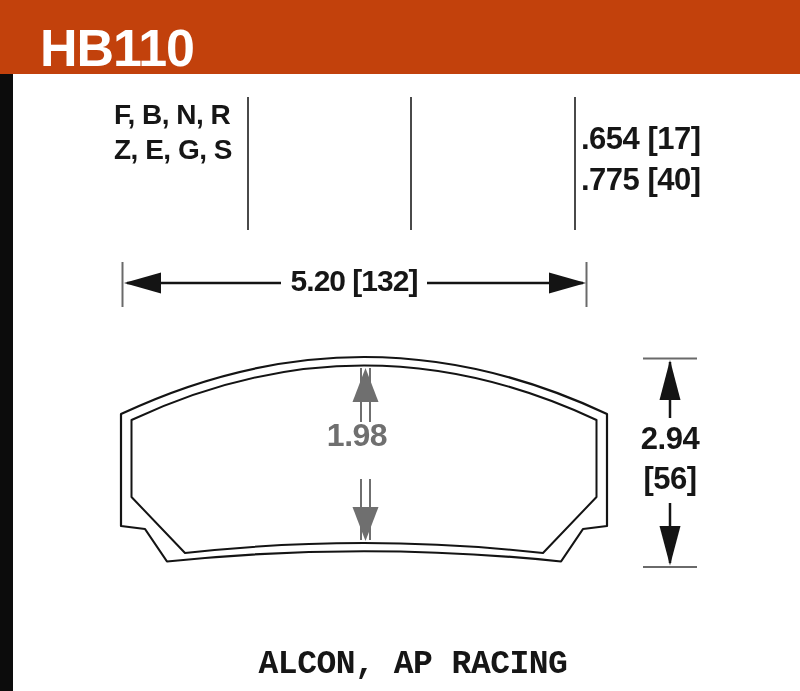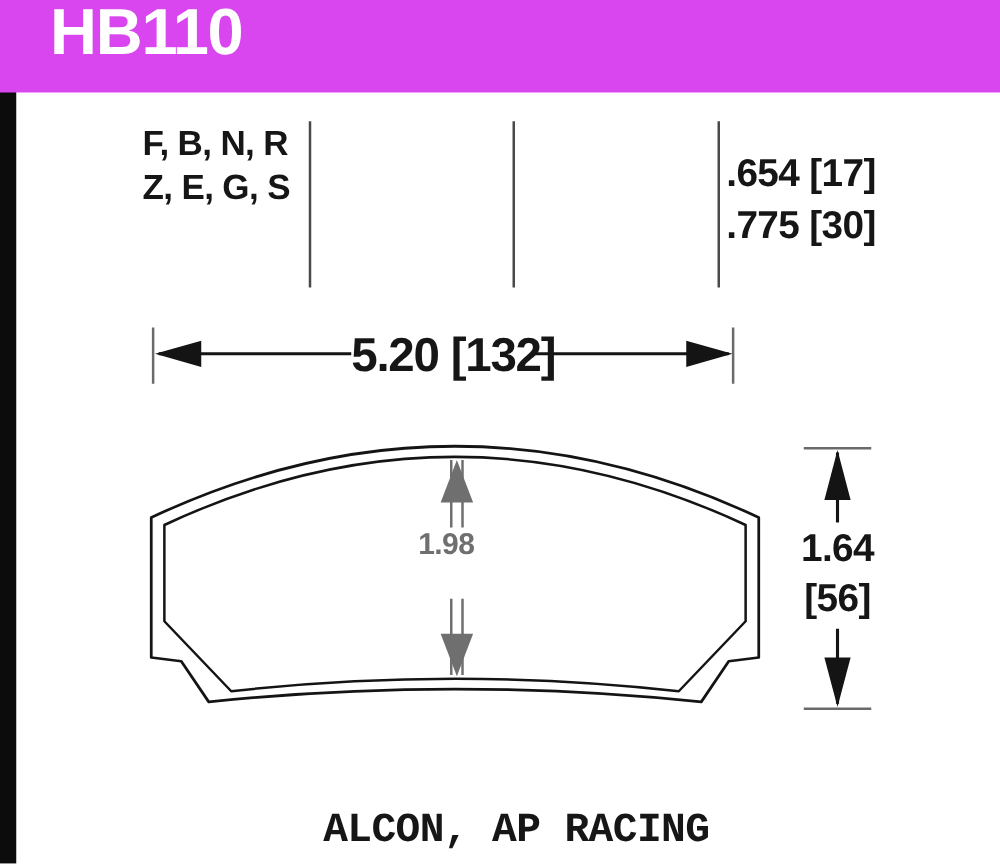--- a/index.html
+++ b/index.html
@@ -1,42 +1,42 @@
 <!DOCTYPE html>
 <html><head>
 <meta charset="utf-8">
 <style>
   html,body{margin:0;padding:0;background:#fff;}
   .stage{
     position:relative;width:800px;height:691px;background:#ffffff;overflow:hidden;
     font-family:"Liberation Sans", sans-serif;color:#161616;
   }
   .left-rail{position:absolute;left:0;top:0;width:13px;height:691px;background:#0c0c0c;}
-  .header{position:absolute;left:0;top:0;width:800px;height:74px;background:#d946ef;
-    display:flex;align-items:flex-start;}
+  .header{position:absolute;left:0;top:0;width:800px;height:74px;background:#c2410c;
+    display:flex;align-items:flex-end;}
   .part-number{color:#ffffff;font-size:52px;font-weight:bold;letter-spacing:-1px;
     padding-left:40px;line-height:1;}
   .compounds{position:absolute;left:114px;top:97px;font-size:28px;font-weight:bold;
     line-height:35px;letter-spacing:-0.5px;white-space:nowrap;}
   .divider{position:absolute;top:97px;width:2px;height:133px;background:#4a4a4a;}
   .div-1{left:247px;} .div-2{left:410px;} .div-3{left:574px;}
   .thickness{position:absolute;left:581px;top:101px;font-size:31px;font-weight:bold;
     line-height:41px;letter-spacing:-0.5px;white-space:nowrap;margin-top:17px;}
   .drawing{position:absolute;left:0;top:0;}
   .tick{stroke:#6a6a6a;stroke-width:2;}
   .dimline{stroke:#141414;stroke-width:2.5;}
   .arrow{fill:#141414;stroke:none;}
   .outline{fill:#ffffff;stroke:#141414;stroke-width:2.2;stroke-linejoin:round;}
   .outline-inner{fill:none;stroke:#141414;stroke-width:2;stroke-linejoin:round;}
   .gdim{stroke:#6f6f6f;stroke-width:2;}
   .garrow{fill:#6f6f6f;stroke:none;}
   .dim-width-label{position:absolute;left:281px;top:264px;width:146px;text-align:center;
-    font-size:38px;font-weight:bold;letter-spacing:-1px;white-space:nowrap;}
+    font-size:30px;font-weight:bold;letter-spacing:-1px;white-space:nowrap;}
   .dim-center{position:absolute;left:312px;top:422px;width:90px;text-align:center;
-    font-size:24px;font-weight:bold;line-height:27px;color:#6f6f6f;letter-spacing:-0.5px;}
+    font-size:32px;font-weight:bold;line-height:27px;color:#6f6f6f;letter-spacing:-0.5px;}
   .dim-height{position:absolute;left:627px;top:419px;width:86px;text-align:center;
     font-size:31px;font-weight:bold;line-height:40px;letter-spacing:-0.5px;}
   .caption{position:absolute;left:213px;top:646px;width:400px;text-align:center;
     font-size:33px;font-weight:bold;letter-spacing:-0.5px;white-space:nowrap;font-family:Liberation Mono, monospace;}
 </style>
 </head>
 <body>
 
 <div class="stage">
 
@@ -50,21 +50,21 @@
     <div>F, B, N, R</div>
     <div>Z, E, G, S</div>
   </div>
 
   <div class="divider div-1"></div>
   <div class="divider div-2"></div>
   <div class="divider div-3"></div>
 
   <div class="thickness">
     <div>.654 [17]</div>
-    <div>.775 [30]</div>
+    <div>.775 [40]</div>
   </div>
 
   <svg class="drawing" width="800" height="691" viewBox="0 0 800 691">
 
     <g>
       <line class="tick" x1="122.5" y1="262" x2="122.5" y2="307"></line>
       <line class="tick" x1="586.5" y1="262" x2="586.5" y2="307"></line>
       <line class="dimline" x1="127" y1="283" x2="281" y2="283"></line>
       <line class="dimline" x1="427" y1="283" x2="583" y2="283"></line>
       <polygon class="arrow" points="124,283 161,272.5 161,293.5"></polygon>
@@ -95,19 +95,19 @@
     </g>
   </svg>
 
   <div class="dim-width-label">5.20 [132]</div>
 
   <div class="dim-center">
     <div>1.98</div>
   </div>
 
   <div class="dim-height">
-    <div>1.64</div>
+    <div>2.94</div>
     <div>[56]</div>
   </div>
 
   <div class="caption">ALCON, AP RACING</div>
 
 </div>
 
 </body></html>

